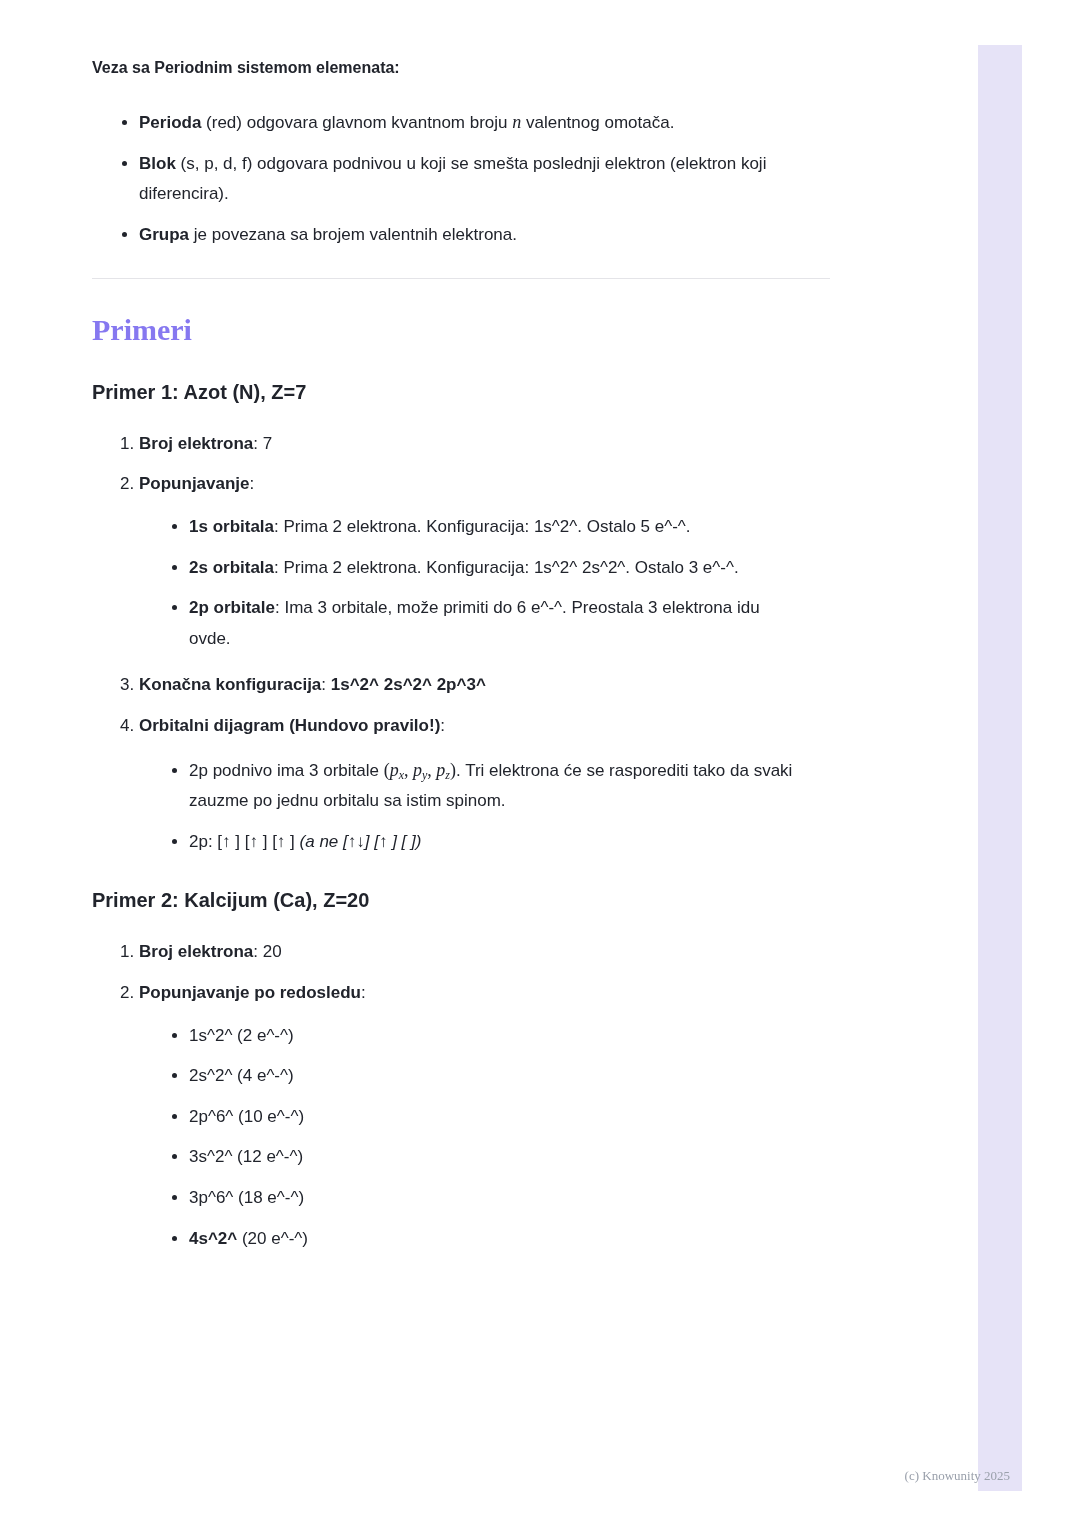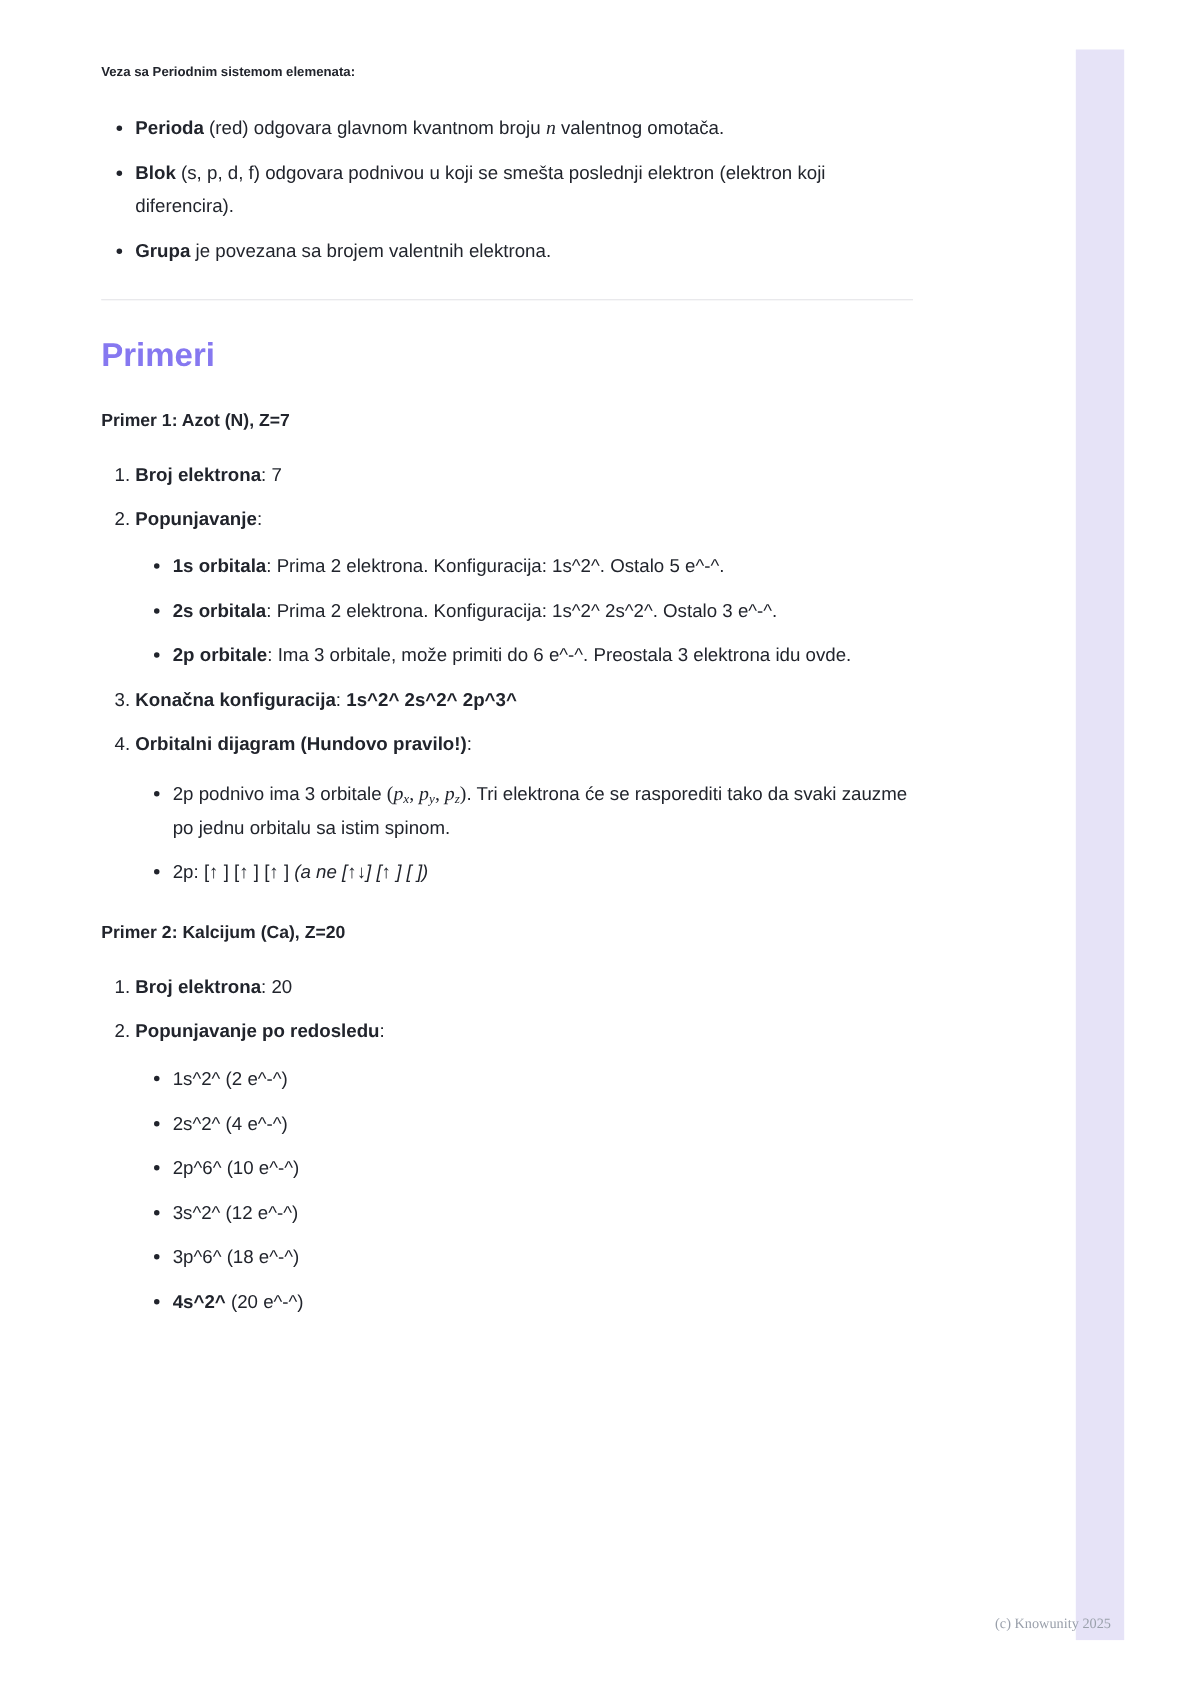--- a/index.html
+++ b/index.html
@@ -17,48 +17,49 @@
     top: 0;
     left: 0;
     width: 830px;
     padding: 56px 0 0 92px;
     font-size: 17px;
     line-height: 1.8;
   }
   strong { font-weight: 700; }
 
   h2.section-heading {
-    font-size: 12px;
+    font-size: 16px;
     font-weight: 700;
     margin: 0 0 26px 0;
     line-height: 1.5;
   }
-  ul, ol { margin: 0; }
+  ul, ol { margin: 16px; }
   li { margin-bottom: 10px; }
 
   ul.l1 { list-style: disc; padding-left: 31px; }
   ul.l2-circle { list-style: circle; padding-left: 34px; margin-top: 12px; }
   ul.l2-disc { list-style: disc; padding-left: 34px; margin-top: 12px; }
   ol.ol1 { list-style: decimal; padding-left: 31px; margin-top: 22px; }
 
   hr.divider {
     border: none;
     border-top: 1px solid #e4e4e8;
     margin: 28px 0 0 0;
     width: 738px;
   }
   h1.primeri-title {
     color: #8678f0;
     font-size: 30px;
     font-weight: 700;
     margin: 32px 0 0 0;
     line-height: 1.25;
+    font-family: Liberation Serif, serif;
   }
   h3.primer-heading {
-    font-size: 16px;
+    font-size: 20px;
     font-weight: 700;
     margin: 28px 0 0 0;
     line-height: 1.5;
   }
 
   .mathvar {
     font-family: "Liberation Serif", serif;
     font-style: italic;
     font-size: 18px;
   }

